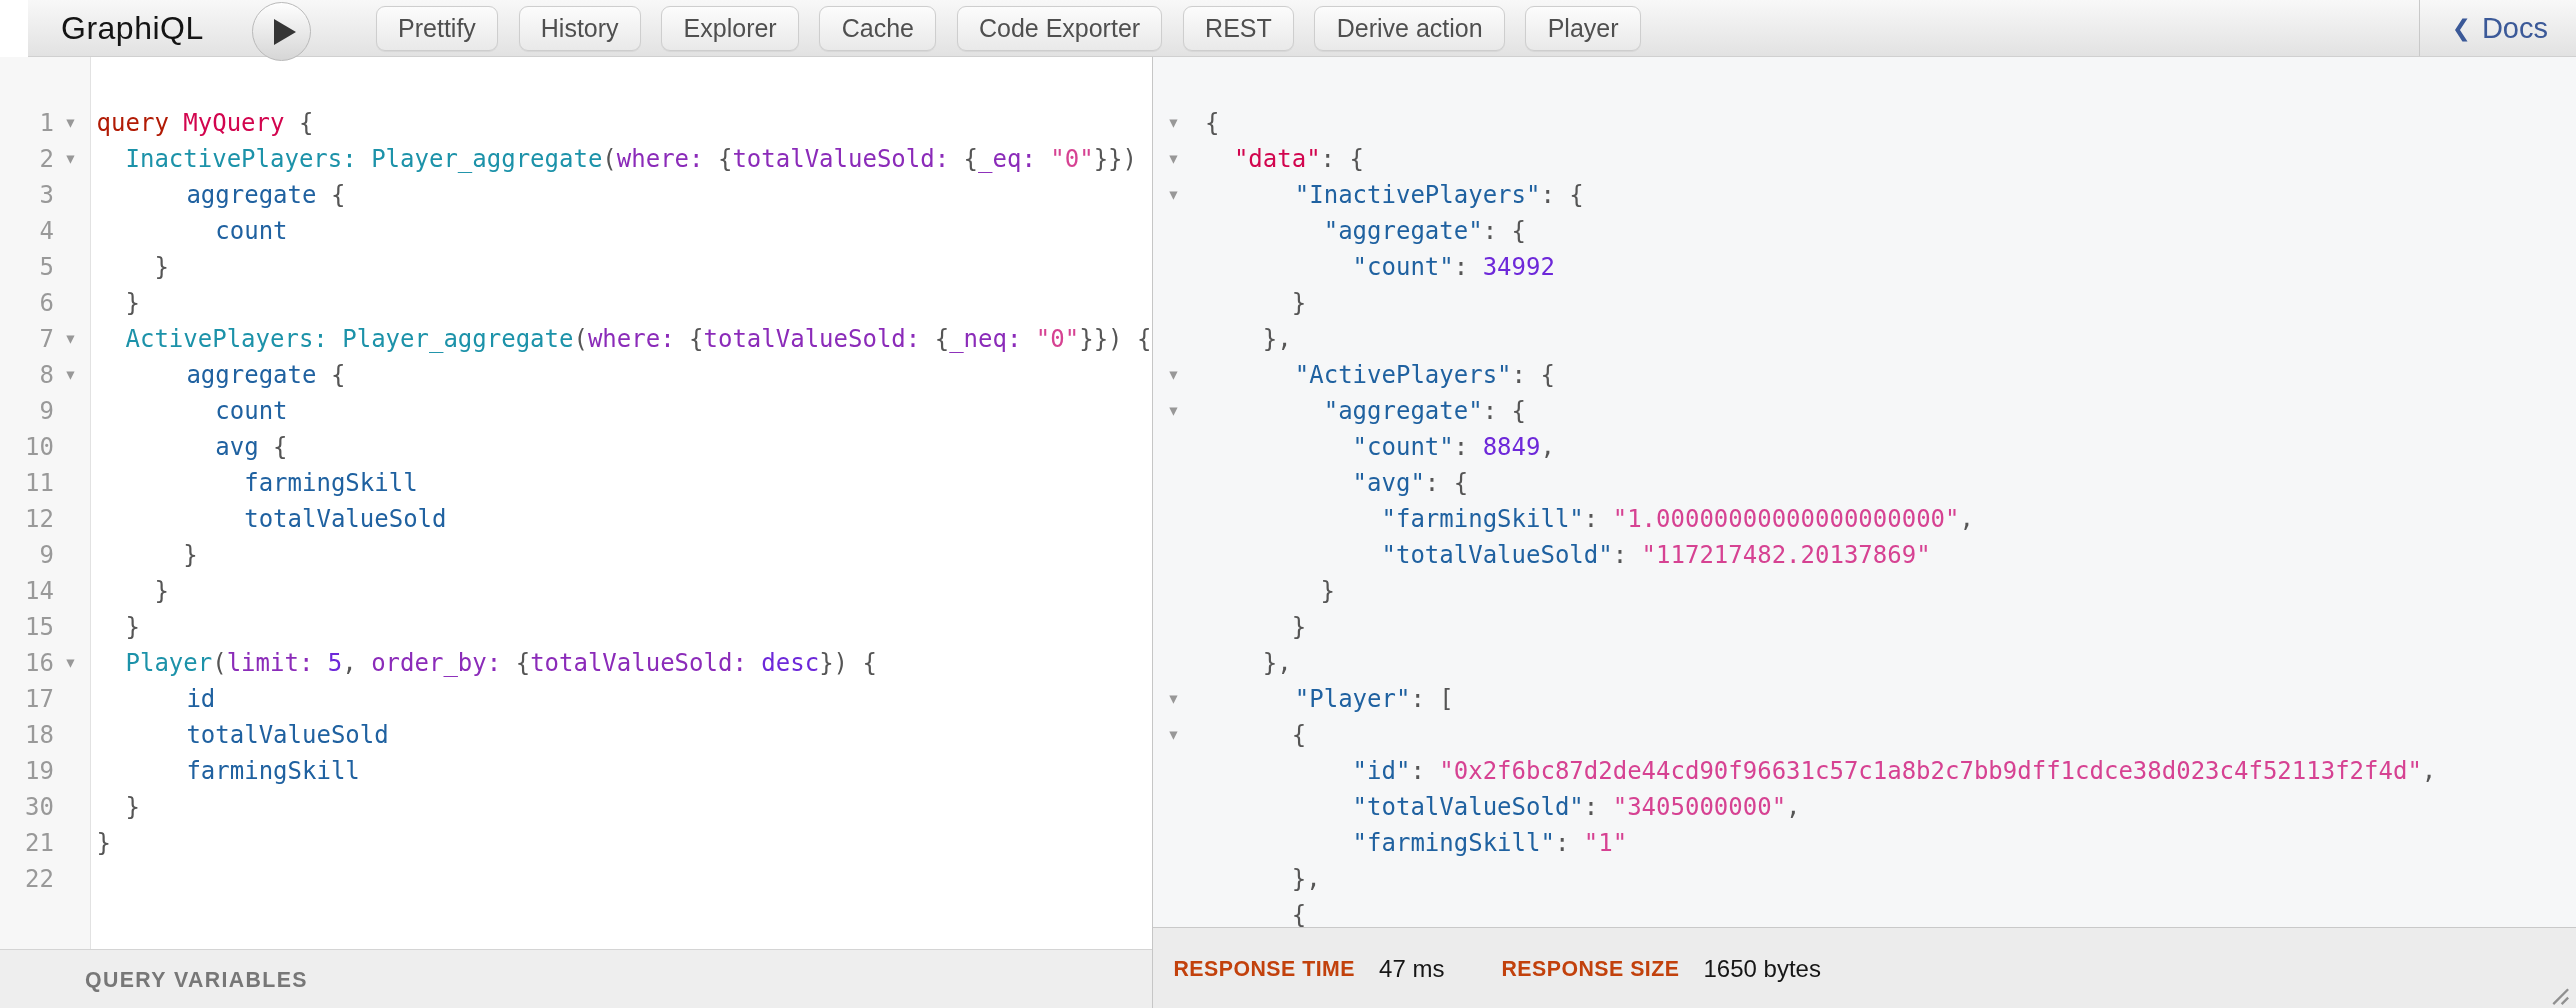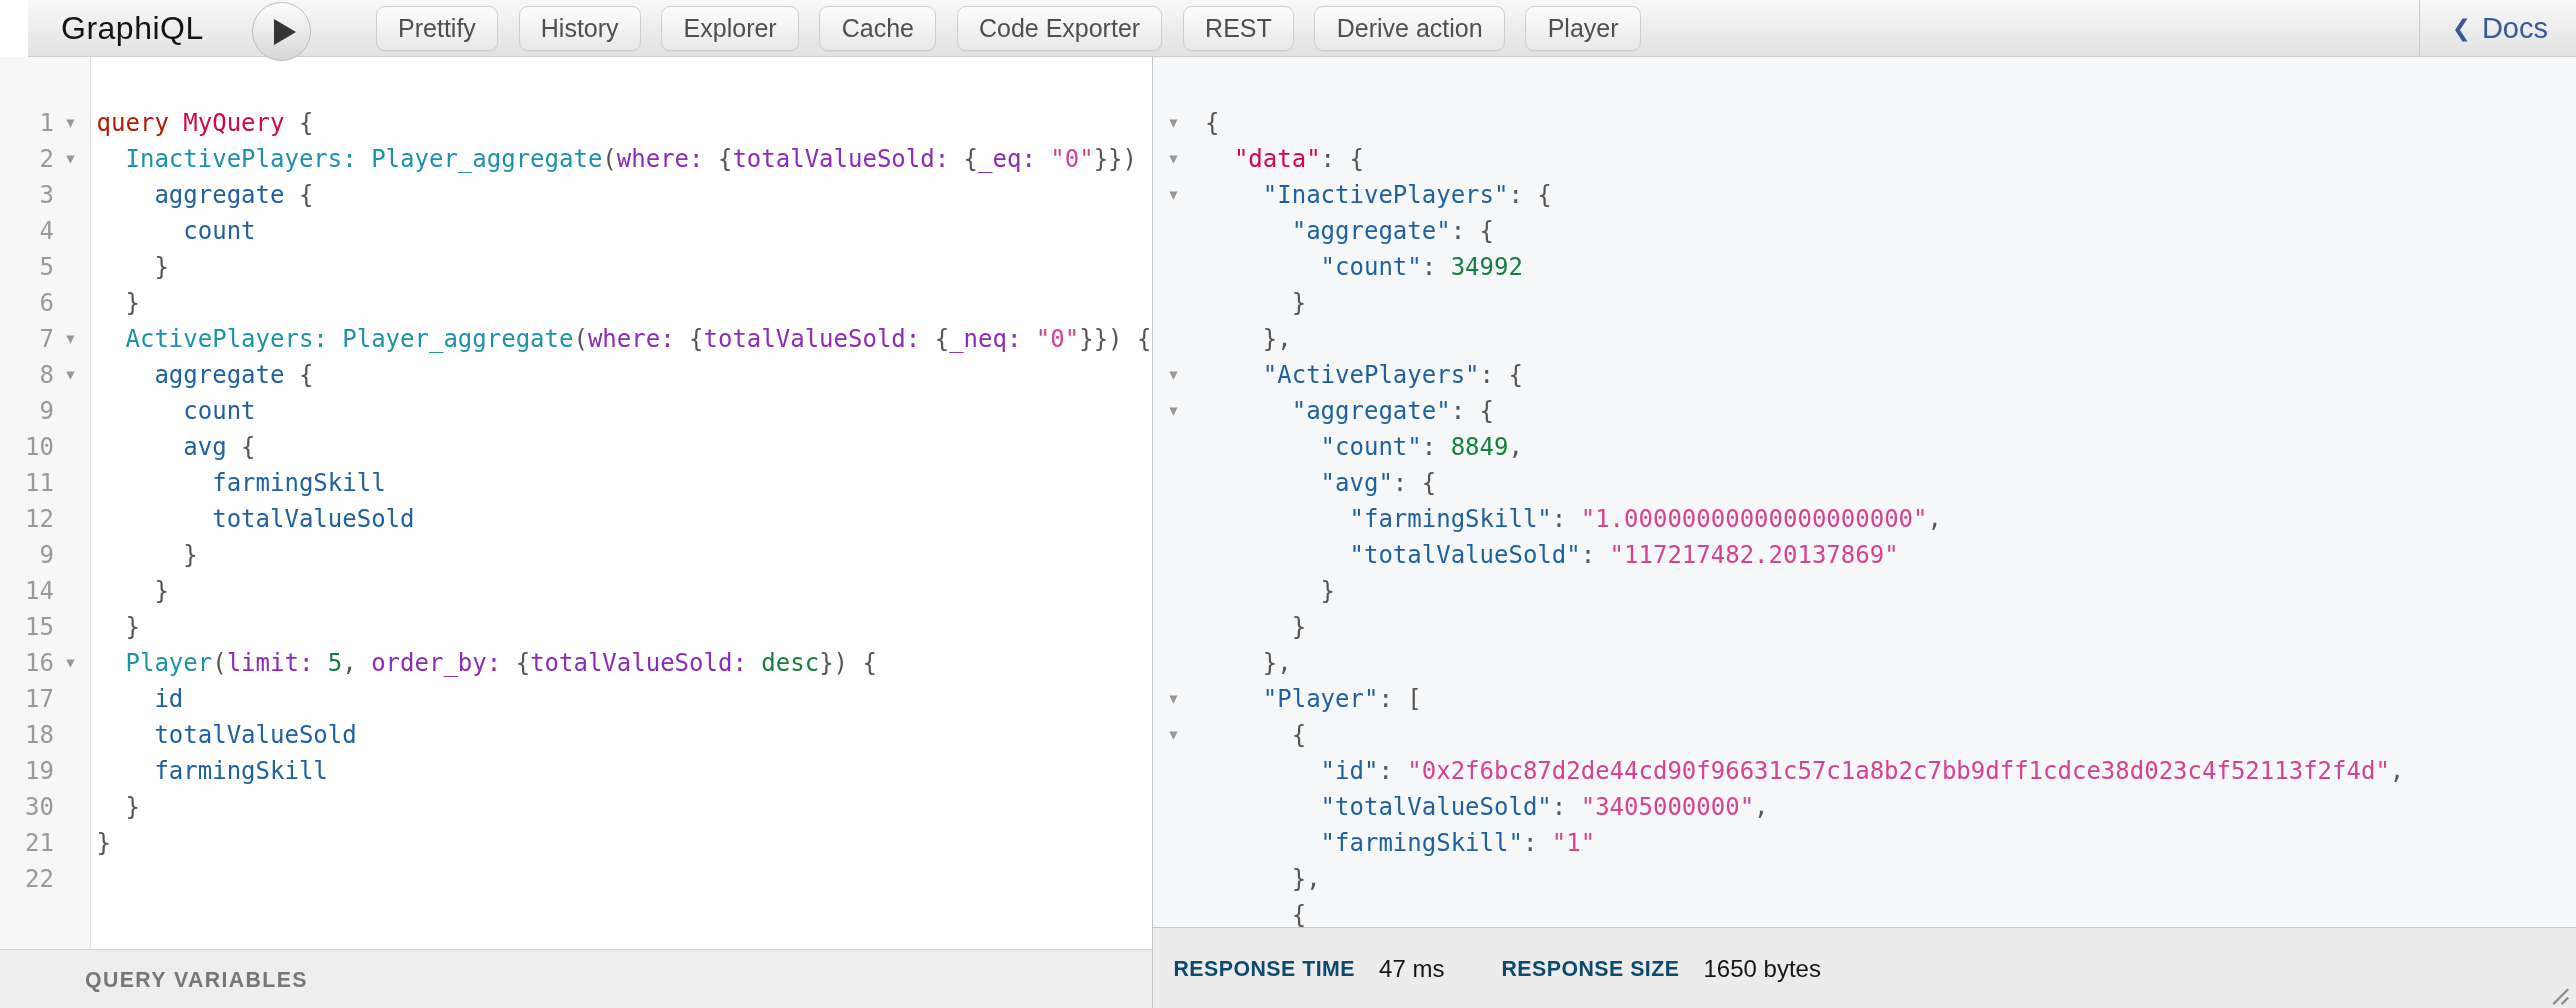--- a/index.html
+++ b/index.html
@@ -37,41 +37,41 @@
         font-family:"DejaVu Sans Mono",monospace;font-size:24px;}
   .fold{width:33px;text-align:center;color:#989898;font-size:16.7px;line-height:36px;}
   .code-col{flex:1;overflow:hidden;padding:48px 0 0 5.6px;
             font-family:"DejaVu Sans Mono",monospace;font-size:24px;line-height:36px;white-space:pre;}
   .code-line{height:36px;}
 
   
   .t-k{color:#B11A04;} 
   .t-d{color:#D2054E;} 
   .t-q{color:#1C92A9;} 
-  .t-p{color:#1F61A0;} 
+  .t-p{color:#1F61A0;margin-left:32px;} 
   .t-a{color:#8B2BB9;} 
   .t-s{color:#D64292;} 
-  .t-n{color:#15803d;} 
+  .t-n{color:#6d28d9;} 
   .t-u{color:#555555;} 
   .t-w{color:#444444;} 
 
   .qv-bar{height:61px;flex:0 0 auto;background:#eeeeee;border-top:0.9px solid #d4d4d4;
           display:flex;align-items:center;padding-left:85px;box-sizing:border-box;cursor:pointer;}
   .qv-title{color:#777;font-weight:bold;font-size:21.3px;letter-spacing:1.4px;}
 
   
   .result-pane{flex:1;background:#f6f7f8;display:flex;flex-direction:column;min-width:0;}
   .result-body{flex:1;display:flex;overflow:hidden;}
   .result-gutter{width:52px;flex:0 0 auto;padding-top:48px;box-sizing:border-box;}
   .result-gutter .fold{width:41px;}
   .result-code{flex:1;overflow:hidden;padding:48px 0 0 0;
                font-family:"DejaVu Sans Mono",monospace;font-size:24px;line-height:36px;white-space:pre;}
   .result-footer{height:83px;flex:0 0 auto;background:#ececec;border-top:0.9px solid #c9c9c9;
                  display:flex;align-items:center;padding-left:20.4px;box-sizing:border-box;position:relative;}
-  .rf-label{color:#0c4a6e;font-weight:bold;font-size:21.3px;letter-spacing:0.5px;margin-right:24px;white-space:nowrap;}
+  .rf-label{color:#c2410c;font-weight:bold;font-size:21.3px;letter-spacing:0.5px;margin-right:24px;white-space:nowrap;}
   .rf-value{color:#161616;font-size:24px;margin-right:57px;white-space:nowrap;}
   .resize-handle{position:absolute;right:5.6px;bottom:3.7px;}
 </style>
 </head>
 <body>
 
 <div class="app">
 
   <div class="toolbar">
     <div class="logo">GraphiQL</div>

